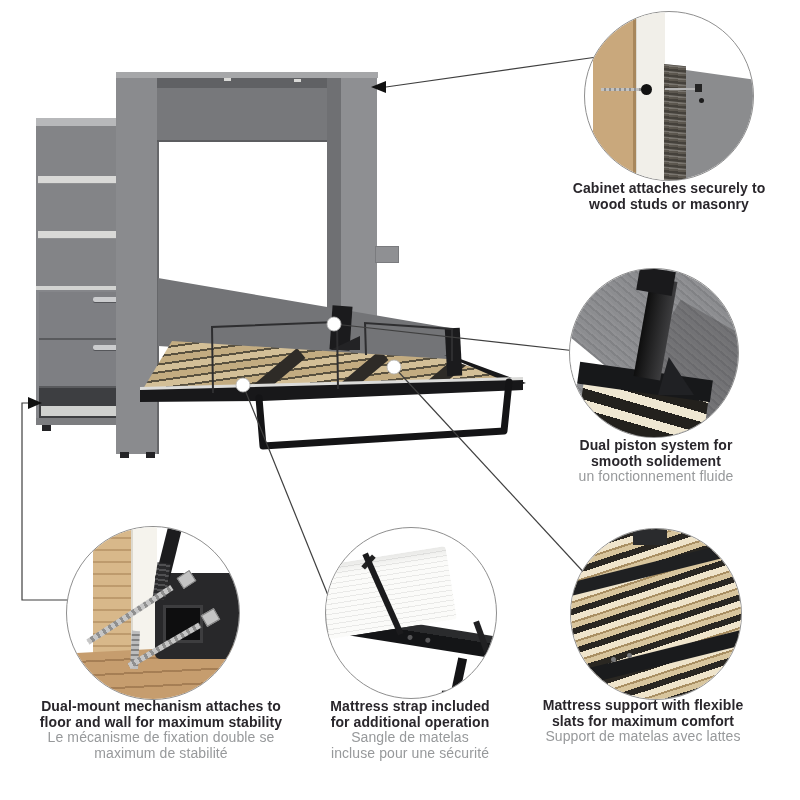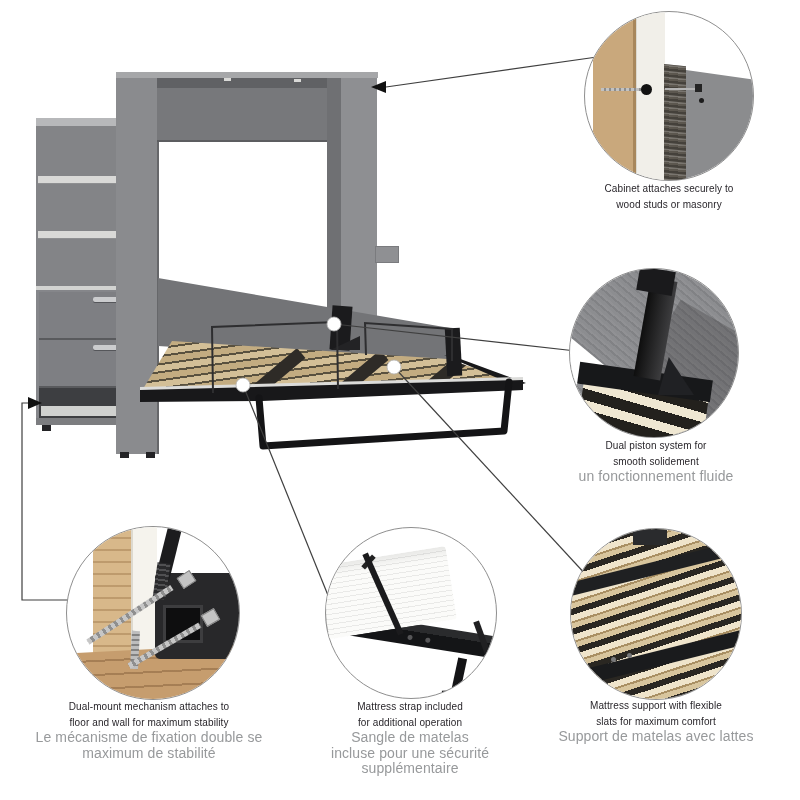--- a/index.html
+++ b/index.html
@@ -44,21 +44,21 @@
   .bed-rail-dark{position:absolute;width:13px;height:62px;background:#2e2b27;}
   .bed-right-rail{left:440px;top:350px;width:90px;height:42px;background:#18181a;
             clip-path:polygon(4px 5px,15px 7px,86px 33px,76px 36px);}
   .bed-front-hl{left:130px;top:375px;width:400px;height:35px;background:#dcdcda;
             clip-path:polygon(10px 12px,393px 2px,393px 6px,10px 16px);}
   .bed-front{left:130px;top:375px;width:400px;height:35px;background:#18181a;
             clip-path:polygon(10px 15px,393px 5px,393px 15px,132px 26px,10px 27px);}
   
   .circle{position:absolute;border-radius:50%;border:1.5px solid #8f8f8f;background:#fff;overflow:hidden;}
   .caption{position:absolute;text-align:center;}
-  .caption .en{display:block;font-weight:400;color:#29262b;font-size:10px;line-height:15.5px;letter-spacing:.1px;}
+  .caption .en{display:block;font-weight:700;color:#29262b;font-size:14px;line-height:15.5px;letter-spacing:.1px;}
   .caption .fr{display:block;font-weight:400;color:#97999b;font-size:14px;line-height:15.5px;letter-spacing:.1px;}
   
   .cA-stud{left:8px;top:0;width:40px;height:168px;background:#c9a87c;border-right:3px solid #a8875c;}
   .cA-wall{left:51px;top:0;width:28px;height:168px;background:#f1efe9;border-left:1px solid #dbd8cf;}
   .cA-edge{left:79px;top:52px;width:22px;height:116px;background:#5c574f;
            background-image:repeating-linear-gradient(0deg,rgba(255,255,255,.18) 0 1px,rgba(0,0,0,.25) 2px 4px,rgba(0,0,0,0) 4px 6px);
            transform:skewY(6deg);transform-origin:left top;}
   .cA-face{left:101px;top:58px;width:67px;height:110px;background:#8b8c8e;transform:skewY(8deg);transform-origin:left top;}
   .cA-screw1{left:16px;top:76px;width:42px;height:3px;background:repeating-linear-gradient(90deg,#c2c2c2 0 3px,#8d8d8d 3px 5px);}
   .cA-head1{left:56px;top:72px;width:11px;height:11px;border-radius:50%;background:#121212;}
@@ -216,41 +216,41 @@
   </div>
 
   <div class="circle" style="left:570px;top:528px;width:170px;height:170px;">
     <div class="abs cC-slats"></div>
     <div class="abs cC-rail1"></div>
     <div class="abs cC-rail2"></div>
     <div class="abs cC-top"></div>
     <div class="abs cC-dot" style="left:40px;top:128px;"></div>
     <div class="abs cC-dot" style="left:56px;top:124px;"></div>
   </div>
-  <div class="caption" style="left:528px;top:698px;width:256px;">
+  <div class="caption" style="left:515px;top:698px;width:256px;">
     <span class="en">Mattress support with flexible</span>
     <span class="en">slats for maximum comfort</span>
     <span class="fr">Support de matelas avec lattes</span>
   </div>
 
   <div class="circle" style="left:66px;top:526px;width:172px;height:172px;">
     <div class="abs cD-stud"></div>
     <div class="abs cD-wall"></div>
     <div class="abs cD-floor"></div>
     <div class="abs cD-bracket"></div>
     <div class="abs cD-hole"></div>
     <div class="abs cD-rod"></div>
     <div class="abs cD-rodthread"></div>
     <div class="abs cD-screw3"></div>
     <div class="abs cD-screw1"></div>
     <div class="abs cD-head1"></div>
     <div class="abs cD-screw2"></div>
     <div class="abs cD-head2"></div>
   </div>
-  <div class="caption" style="left:8px;top:699px;width:282px;">
+  <div class="caption" style="left:20px;top:699px;width:282px;">
     <span class="en">Dual-mount mechanism attaches to</span>
     <span class="en">floor and wall for maximum stability</span>
     <span class="fr">Le mécanisme de fixation double se</span>
     <span class="fr">maximum de stabilité</span>
   </div>
 
   <div class="circle" style="left:325px;top:527px;width:170px;height:170px;">
     <div class="abs cE-frame">
       <div class="abs cE-fdot" style="left:86px;top:12px;"></div>
       <div class="abs cE-fdot" style="left:104px;top:12px;"></div>
@@ -260,16 +260,15 @@
     <div class="abs cE-foot"></div>
     <div class="abs cE-mattress"></div>
     <div class="abs cE-strap2"></div>
     <div class="abs cE-strap"></div>
   </div>
   <div class="caption" style="left:300px;top:699px;width:220px;">
     <span class="en">Mattress strap included</span>
     <span class="en">for additional operation</span>
     <span class="fr">Sangle de matelas</span>
     <span class="fr">incluse pour une sécurité</span>
-    <span class="fr">supplémentaire</span>
   </div>
 
 </div>
 
 </body></html>

